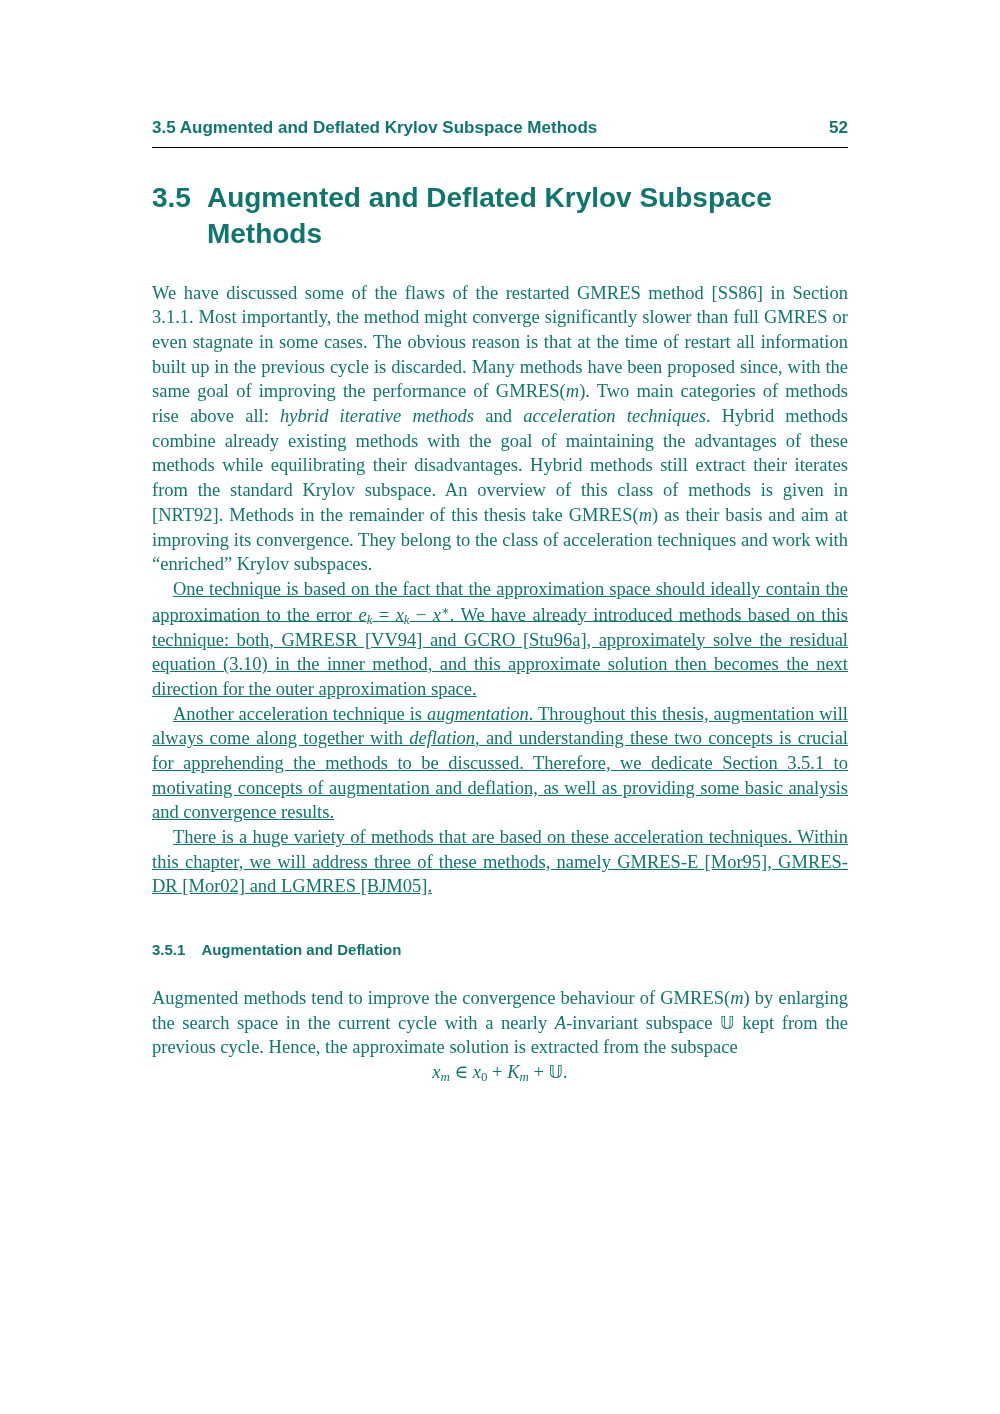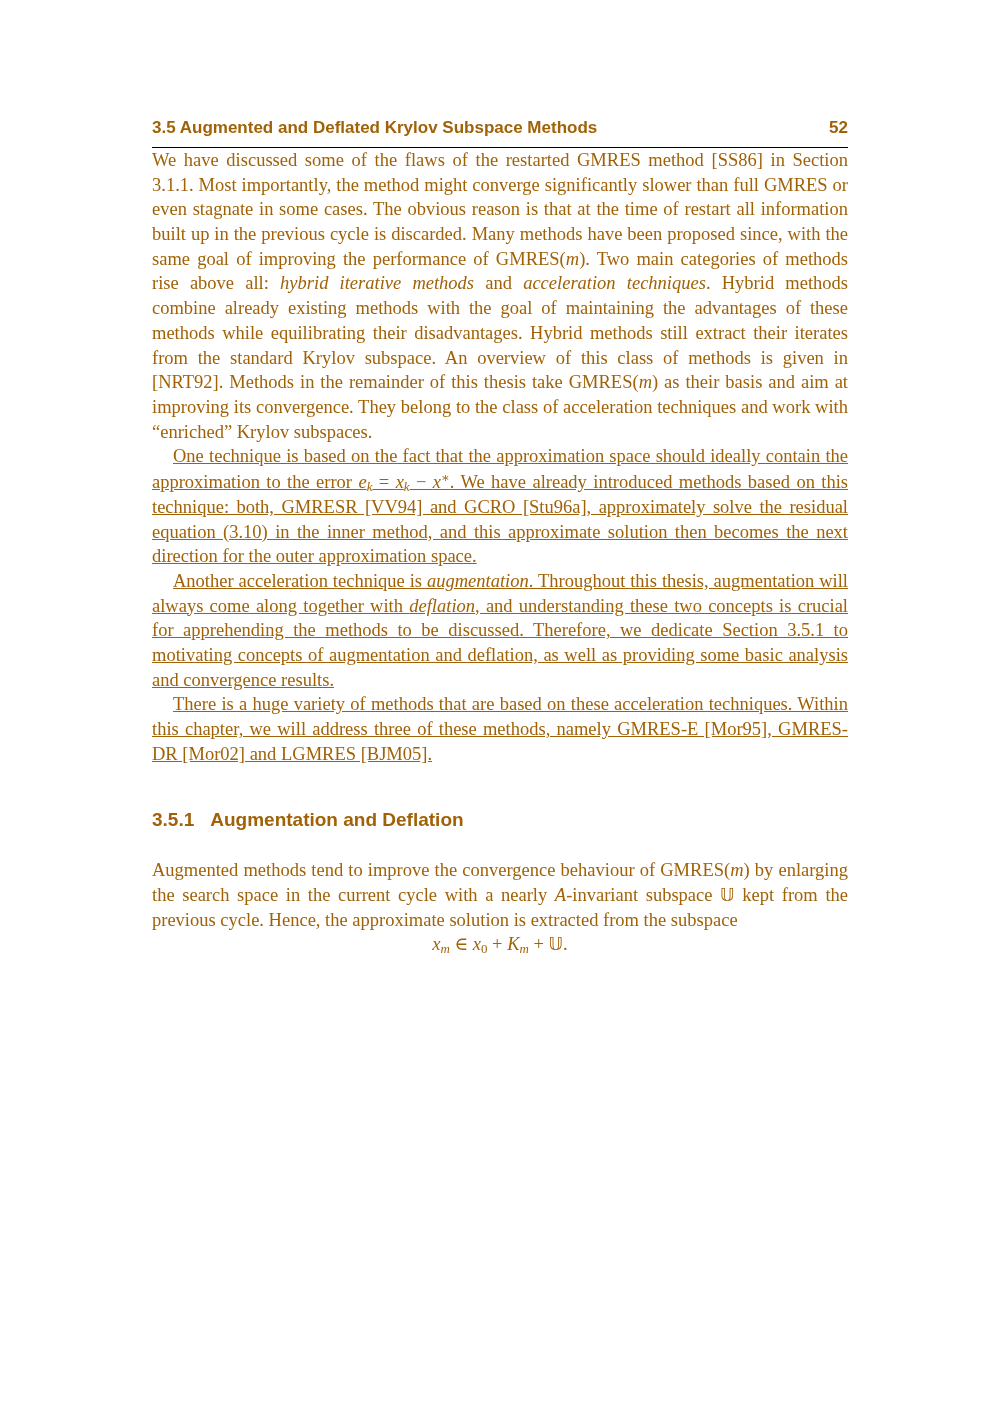--- a/index.html
+++ b/index.html
@@ -3,21 +3,21 @@
 <meta charset="utf-8">
 <style>
   * { margin: 0; padding: 0; box-sizing: border-box; }
   html, body { background: #ffffff; }
   .page {
     position: relative;
     width: 1000px;
     height: 1414px;
     margin: 0 auto;
     background: #ffffff;
-    color: #a16207;
+    color: #0f766e;
     padding: 118px 152px 8px 152px;
     font-family: "Liberation Serif", "DejaVu Serif", serif;
     font-size: 18.5px;
     overflow: hidden;
   }
   .running-header {
     display: flex;
     justify-content: space-between;
     align-items: baseline;
     font-family: "Liberation Sans", "DejaVu Sans", sans-serif;
@@ -33,21 +33,21 @@
     font-size: 28px;
     line-height: 1.28;
     margin-top: 32px;
     margin-bottom: 29px;
   }
   .section-heading .sec-num { flex: 0 0 auto; margin-right: 16px; }
   .subsection-heading {
     display: flex;
     font-family: "Liberation Sans", "DejaVu Sans", sans-serif;
     font-weight: bold;
-    font-size: 19px;
+    font-size: 15px;
     line-height: 1.25;
     margin-top: 42px;
     margin-bottom: 26px;
   }
   .subsection-heading .sec-num { flex: 0 0 auto; margin-right: 16px; }
   .body-par {
     text-align: justify;
     line-height: 1.335;
     hyphens: auto;
     -webkit-hyphens: auto;
@@ -78,20 +78,24 @@
 </head>
 <body>
 
 <div class="page">
 
   <header class="running-header">
     <span>3.5 Augmented and Deflated Krylov Subspace Methods</span>
     <span>52</span>
   </header>
 
+  <h1 class="section-heading">
+    <span class="sec-num">3.5</span>
+    <span class="sec-title">Augmented and Deflated Krylov Subspace Methods</span>
+  </h1>
 
   <p class="body-par"><span>We have discussed some of the flaws of the restarted GMRES method [SS86] in Section 3.1.1. Most importantly, the method might converge significantly slower than full GMRES or even stagnate in some cases. The obvious reason is that at the time of restart all information built up in the previous cycle is discarded. Many methods have been proposed since, with the same goal of improving the performance of GMRES(</span><span class="var">m</span><span>). Two main categories of methods rise above all: </span><span class="i">hybrid iterative methods</span><span> and </span><span class="i">acceleration techniques</span><span>. Hybrid methods combine already existing methods with the goal of maintaining the advantages of these methods while equilibrating their disadvantages. Hybrid methods still extract their iterates from the standard Krylov subspace. An overview of this class of methods is given in [NRT92]. Methods in the remainder of this thesis take GMRES(</span><span class="var">m</span><span>) as their basis and aim at improving its convergence. They belong to the class of acceleration techniques and work with “enriched” Krylov subspaces.</span></p>
 
   <p class="body-par indent"><span>One technique is based on the fact that the approximation space should ideally contain the approximation to the error </span><span class="var">e</span><span class="var-sub">k</span><span> = </span><span class="var">x</span><span class="var-sub">k</span><span> − </span><span class="var">x</span><span class="sup">∗</span><span>. We have already introduced methods based on this technique: both, GMRESR [VV94] and GCRO [Stu96a], approximately solve the residual equation (3.10) in the inner method, and this approximate solution then becomes the next direction for the outer approximation space.</span></p>
 
   <p class="body-par indent"><span>Another acceleration technique is </span><span class="i">augmentation</span><span>. Throughout this thesis, augmentation will always come along together with </span><span class="i">deflation</span><span>, and understanding these two concepts is crucial for apprehending the methods to be discussed. Therefore, we dedicate Section 3.5.1 to motivating concepts of augmentation and deflation, as well as providing some basic analysis and convergence results.</span></p>
 
   <p class="body-par indent"><span>There is a huge variety of methods that are based on these acceleration techniques. Within this chapter, we will address three of these methods, namely GMRES-E [Mor95], GMRES-DR [Mor02] and LGMRES [BJM05].</span></p>
 
   <h2 class="subsection-heading">

